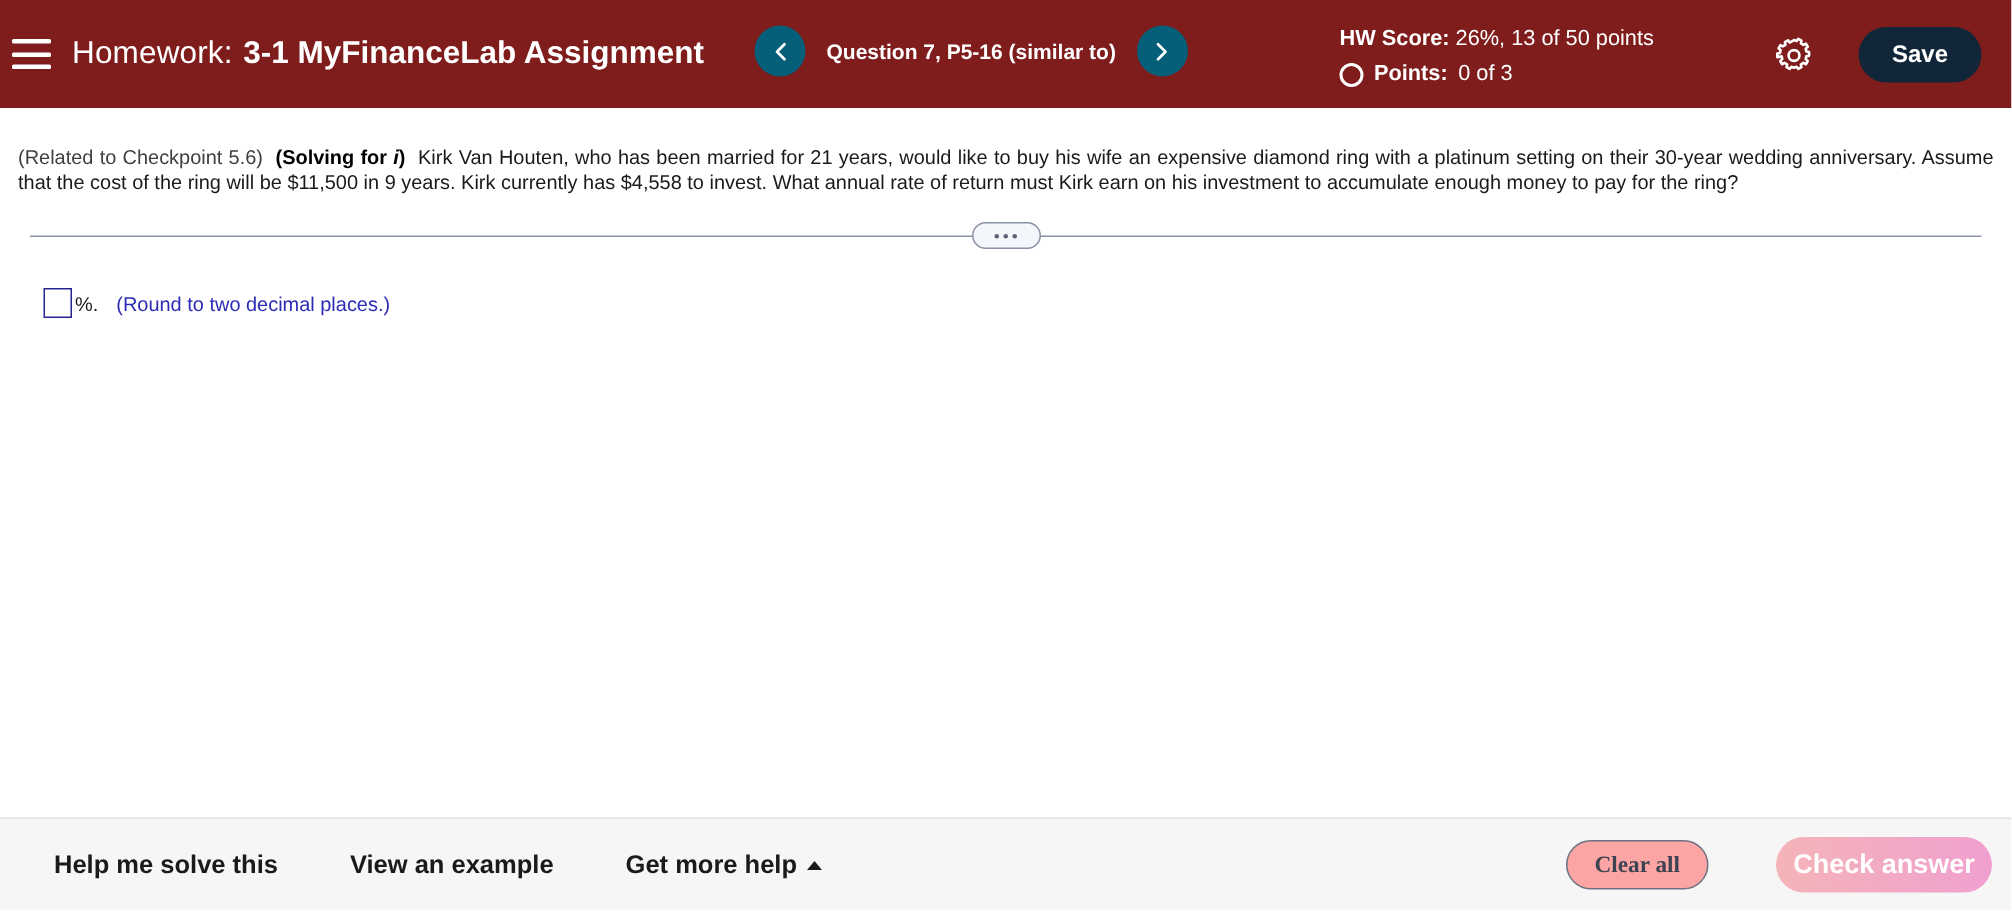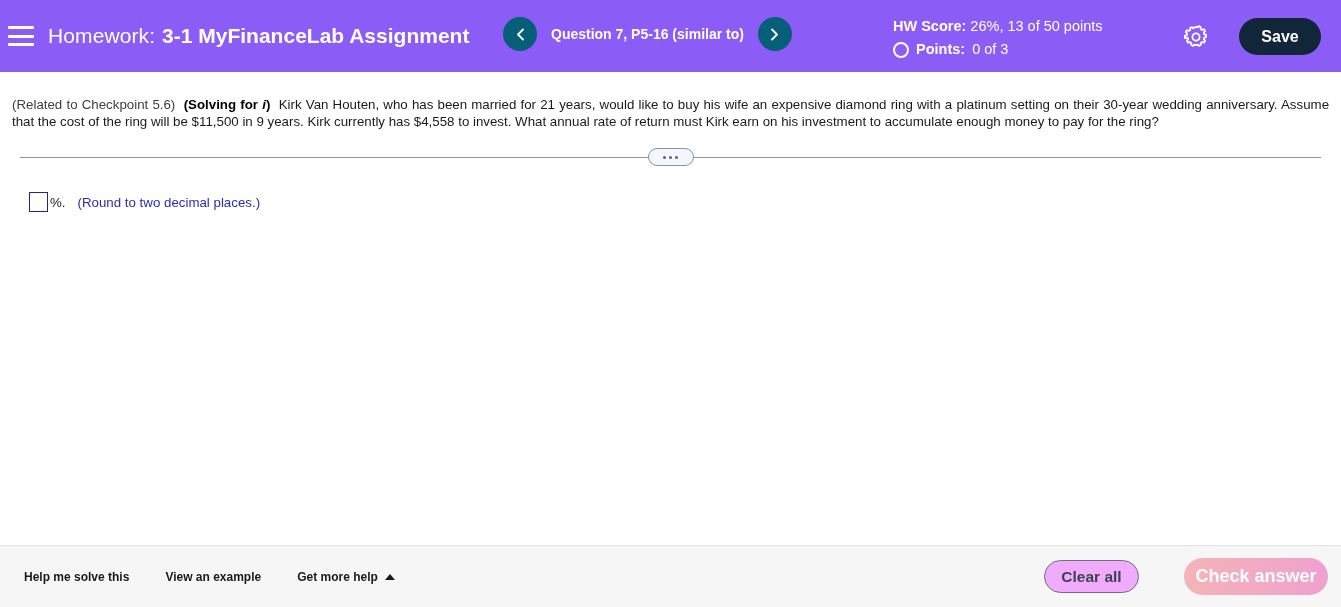--- a/index.html
+++ b/index.html
@@ -13,21 +13,21 @@
     height: 607px;
     background: #ffffff;
     font-family: "Liberation Sans", sans-serif;
     overflow: hidden;
     position: relative;
   }
 
   
   .header {
     height: 72px;
-    background: #8b5cf6;
+    background: #7f1d1d;
     display: flex;
     align-items: center;
     position: relative;
     color: #ffffff;
   }
   .hamburger {
     width: 26px;
     height: 20px;
     margin-left: 8px;
     margin-right: 14px;
@@ -240,58 +240,59 @@
     display: flex;
     align-items: center;
   }
   .help-links {
     display: flex;
     align-items: center;
     margin-left: 22px;
     gap: 32px;
   }
   .help-link {
-    font-size: 12px;
+    font-size: 17px;
     font-weight: bold;
     color: #1a1a1a;
     cursor: pointer;
     background: none;
     border: none;
     padding: 4px 2px;
     font-family: "Liberation Sans", sans-serif;
     display: flex;
     align-items: center;
     gap: 7px;
     white-space: nowrap;
+    margin-left: 12px;
   }
   .caret-up {
     width: 0; height: 0;
     border-left: 5px solid transparent;
     border-right: 5px solid transparent;
     border-bottom: 6px solid #1a1a1a;
     display: inline-block;
   }
   .footer-right {
     margin-left: auto;
     display: flex;
     align-items: center;
     gap: 45px;
     margin-right: 13px;
   }
   .clear-btn {
     width: 95px;
     height: 33px;
     border-radius: 17px;
     border: 1px solid #6d7280;
-    background: #f0abfc;
+    background: #fca5a5;
     color: #3d4351;
     font-size: 15.5px;
     font-weight: bold;
     cursor: pointer;
-    font-family: Liberation Sans, sans-serif;
+    font-family: Liberation Serif, serif;
   }
   .check-btn {
     width: 144px;
     height: 37px;
     border-radius: 19px;
     border: none;
     background: linear-gradient(to right, #f4b4b8, #f0a0cf);
     color: #ffffff;
     font-size: 18px;
     font-weight: bold;

